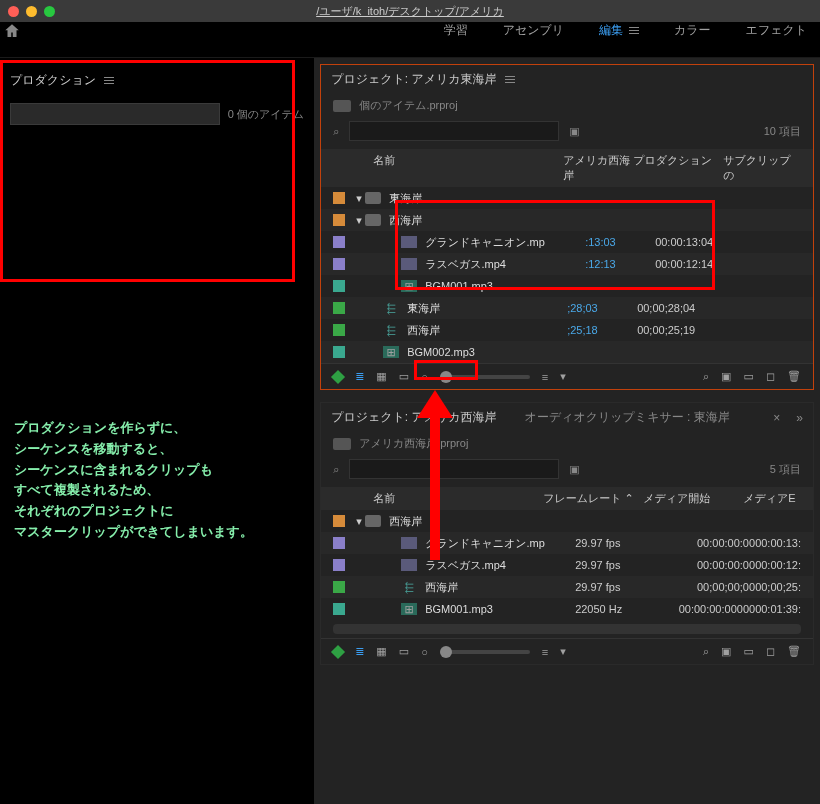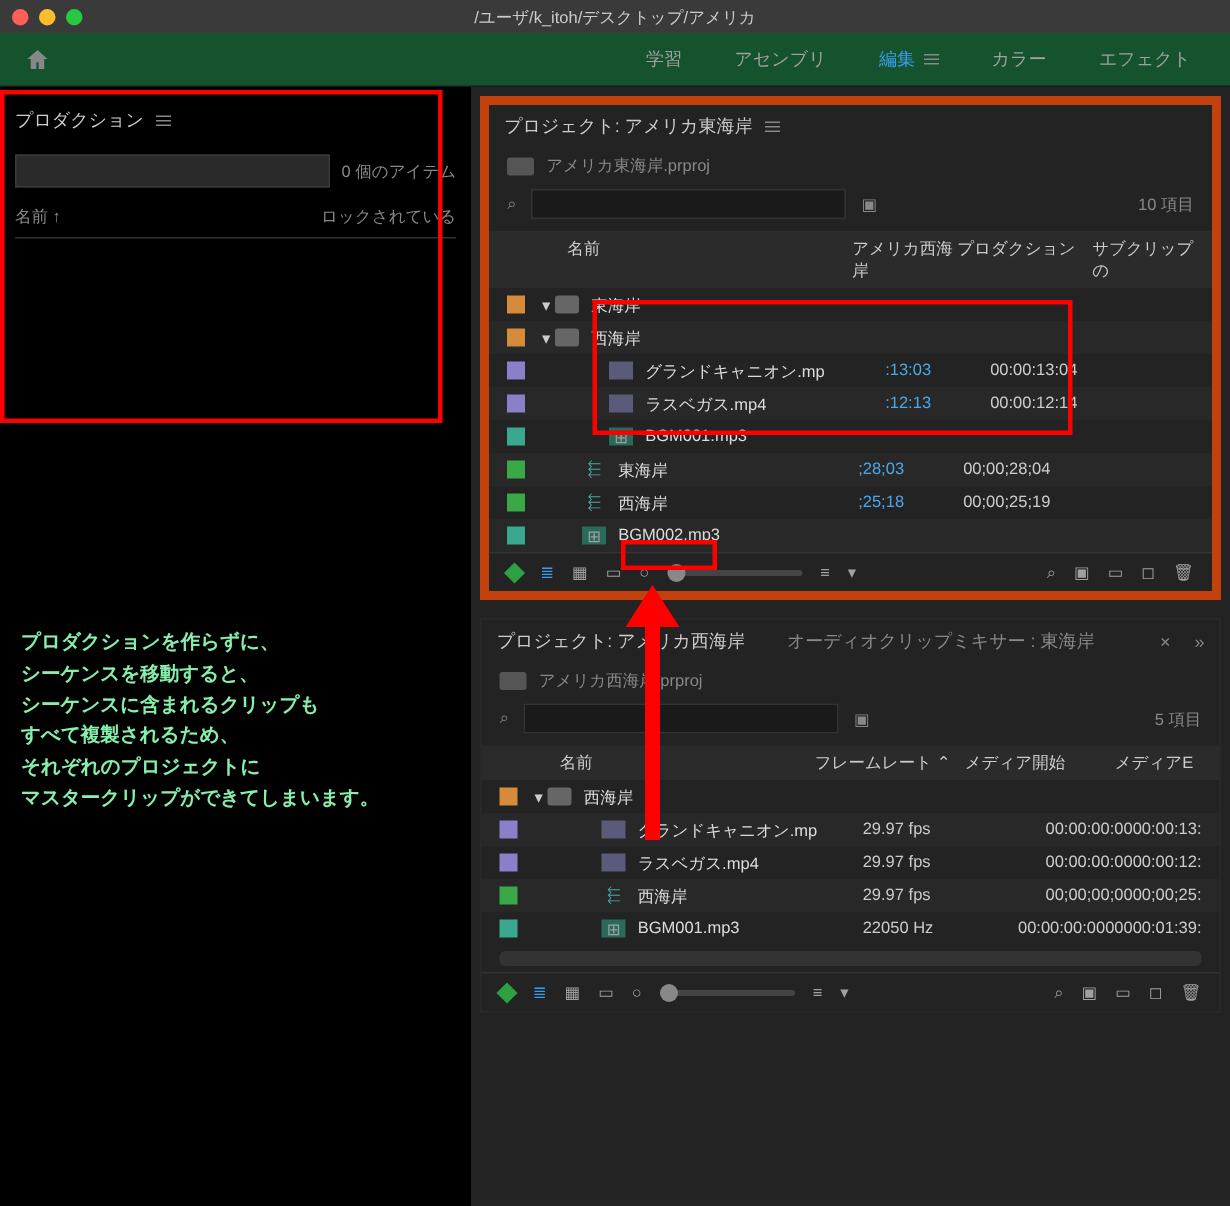--- a/index.html
+++ b/index.html
@@ -4,23 +4,23 @@
 <style>
 * { margin: 0; padding: 0; box-sizing: border-box; font-family: "Hiragino Kaku Gothic Pro", sans-serif; }
 body { background: #232323; width: 820px; height: 804px; overflow: hidden; color: #a0a0a0; font-size: 11px; position: relative; }
 
 .titlebar { height: 22px; background: #3a3a3a; display: flex; align-items: center; padding: 0 8px; position: relative; }
 .traffic { display: flex; gap: 7px; }
 .traffic span { width: 11px; height: 11px; border-radius: 50%; }
 .tl-red { background: #ff5f57; }
 .tl-yellow { background: #febc2e; }
 .tl-green { background: #28c840; }
-.title-path { position: absolute; left: 50%; transform: translateX(-50%); right: auto; color: #ccc; font-size: 11px; white-space: nowrap; }
-
-.topbar { height: 36px; background: #14532d; display: flex; align-items: center; padding: 0 16px; border-bottom: 1px solid #1a1a1a; }
+.title-path { position: absolute; left: 50%; transform: translateX(-50%); right: auto; color: #ccc; font-size: 11px; white-space: nowrap; text-decoration: underline; }
+
+.topbar { height: 36px; background: #000000; display: flex; align-items: flex-start; padding: 0 3px; border-bottom: 1px solid #1a1a1a; }
 .home { width: 18px; height: 18px; color: #888; }
 .tabs { margin-left: auto; display: flex; gap: 35px; padding-right: 10px; }
 .tab { color: #a0a0a0; font-size: 12px; cursor: pointer; display: flex; align-items: center; gap: 6px; }
 .tab.active { color: #3b9df0; }
 
 .main { display: flex; height: calc(804px - 58px); }
 .left { width: 335px; background: #000000; padding: 10px; position: relative; }
 .right { flex: 1; background: #232323; display: flex; flex-direction: column; }
 
 .panel-title { display: flex; align-items: center; gap: 8px; padding: 4px 0 8px; color: #ccc; font-size: 12px; }
@@ -30,21 +30,21 @@
 .search-row { display: flex; align-items: center; gap: 8px; margin: 6px 0; }
 .search-input { background: #2a2a2a; border: 1px solid #3a3a3a; height: 22px; flex: 1; color: #888; padding: 0 6px; font-size: 11px; }
 .count { font-size: 11px; color: #888; white-space: nowrap; }
 
 .header-row { display: flex; padding: 6px 0; color: #888; font-size: 11px; border-bottom: 1px solid #333; }
 .col-name { flex: 1; }
 
 .redbox1 { position: absolute; border: 3px solid #ff0000; top: 60px; left: 0; width: 295px; height: 222px; pointer-events: none; }
 
 .panel { border: 1px solid #2a2a2a; margin: 6px; }
-.panel.selected { border: 6px solid #c2410c; }
+.panel.selected { border: 1px solid #c2410c; }
 .panel-head { display: flex; align-items: center; gap: 8px; padding: 6px 10px; color: #ccc; font-size: 12px; }
 .panel-head .secondary { color: #888; margin-left: 20px; }
 .panel-head .close { margin-left: auto; color: #888; }
 
 .proj-file { display: flex; align-items: center; gap: 8px; padding: 4px 12px; color: #888; }
 .bin-icon { width: 18px; height: 12px; background: #555; border-radius: 2px; }
 
 .search2 { display: flex; align-items: center; gap: 10px; padding: 4px 12px 8px; }
 .search2 .sinput { flex: 0 0 210px; background: #1a1a1a; border: 1px solid #333; height: 20px; color: #888; padding: 0 6px; font-size: 11px; }
 .search2 .count { margin-left: auto; }
@@ -141,40 +141,36 @@
       <span class="hamburger">
           <span></span>
           <span></span>
           <span></span>
         </span>
     </div>
     <div class="search-row">
       <input class="search-input" placeholder="" style="">
       <span class="count">0 個のアイテム</span>
     </div>
-    <div class="header-row">
-      <div class="col-name">名前 ↑</div>
-      <div>ロックされている</div>
-    </div>
   </div>
 
   <div class="right">
 
     <div class="panel selected">
       <div class="panel-head">
         <span>プロジェクト: アメリカ東海岸</span>
         <span class="hamburger">
             <span></span>
             <span></span>
             <span></span>
           </span>
       </div>
       <div class="proj-file">
         <span class="bin-icon"></span>
-        <span>アメリカ東海岸.prproj</span>
+        <span>個のアイテム.prproj</span>
       </div>
       <div class="search2">
         <span style="color:#888">⌕</span>
         <input class="sinput" style="">
         <span style="color:#888">▣</span>
         <span class="count">10 項目</span>
       </div>
       <div class="cols">
         <div class="c-chip"></div>
         <div class="c-name">名前</div>

